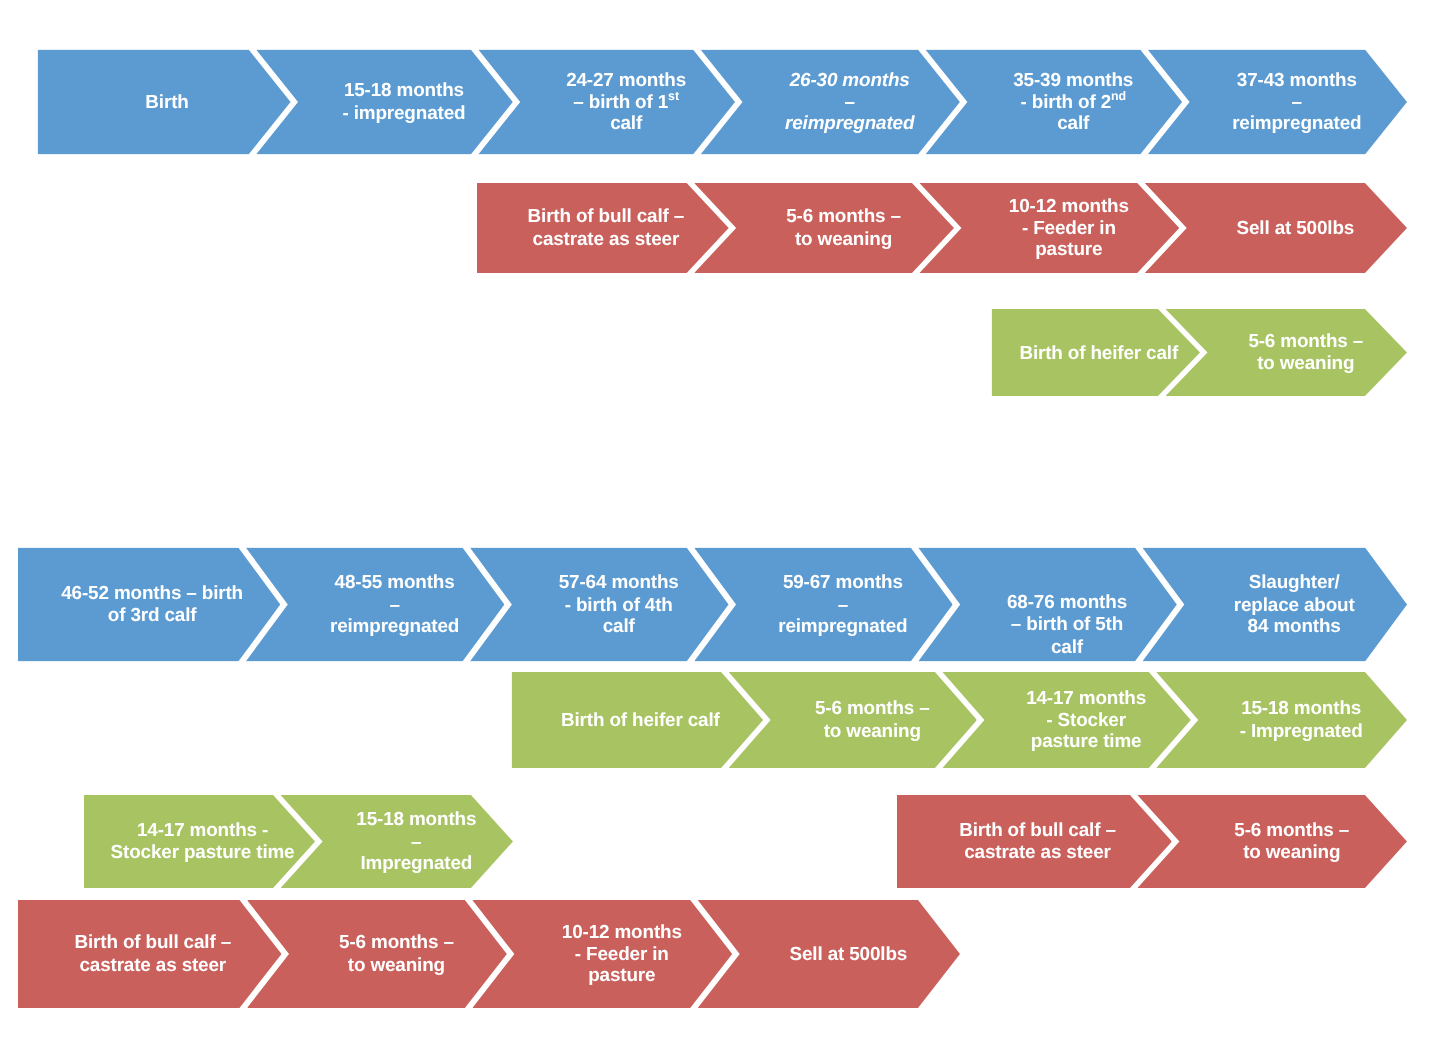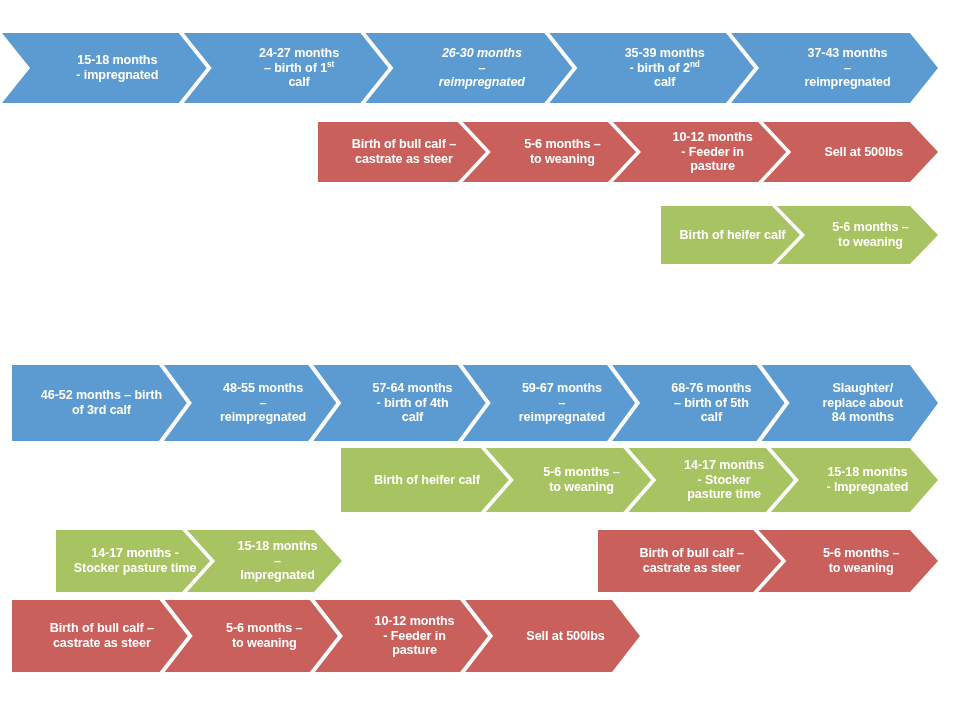--- a/index.html
+++ b/index.html
@@ -56,20 +56,23 @@
   #row6 { left: 12px;  top: 530px; height: 62px; width: 330px; font-size: 12.6px; }
   #row7 { left: 598px; top: 530px; height: 62px; width: 340px; font-size: 12.6px; }
   #row8 { left: 12px;  top: 600px; height: 72px; width: 628px; font-size: 12.6px; }
 </style>
 </head>
 <body>
 
 <div id="canvas">
 
   <div class="chev-row" id="row1">
+      <div class="chev blue first" style="flex: 172 0 0px;">
+        <span class="txt">Birth</span>
+      </div>
       <div class="chev blue mid notch" style="flex: 150 0 0px;">
         <span class="txt">15-18 months<br>- impregnated</span>
       </div>
       <div class="chev blue mid notch" style="flex: 150 0 0px;">
         <span class="txt">24-27 months<br>– birth of 1<sup>st</sup><br>calf</span>
       </div>
       <div class="chev blue mid notch" style="flex: 152 0 0px; font-style: italic;">
         <span class="txt">26-30 months<br>–<br>reimpregnated</span>
       </div>
       <div class="chev blue mid notch" style="flex: 150 0 0px;">
@@ -107,21 +110,21 @@
       </div>
       <div class="chev blue mid notch" style="flex: 165 0 0px;">
         <span class="txt">48-55 months<br>–<br>reimpregnated</span>
       </div>
       <div class="chev blue mid notch" style="flex: 165 0 0px;">
         <span class="txt">57-64 months<br>- birth of 4th<br>calf</span>
       </div>
       <div class="chev blue mid notch" style="flex: 165 0 0px;">
         <span class="txt">59-67 months<br>–<br>reimpregnated</span>
       </div>
-      <div class="chev blue mid notch" style="flex: 165 0 0px;">
+      <div class="chev blue mid notch" style="flex: 165 0 0px; align-items: flex-end;">
         <span class="txt">68-76 months<br>– birth of 5th<br>calf</span>
       </div>
       <div class="chev blue mid notch" style="flex: 170 0 0px;">
         <span class="txt">Slaughter/<br>replace about<br>84 months</span>
       </div>
     </div>
   <div class="chev-row" id="row5">
       <div class="chev green first" style="flex: 188 0 0px;">
         <span class="txt">Birth of heifer calf</span>
       </div>

